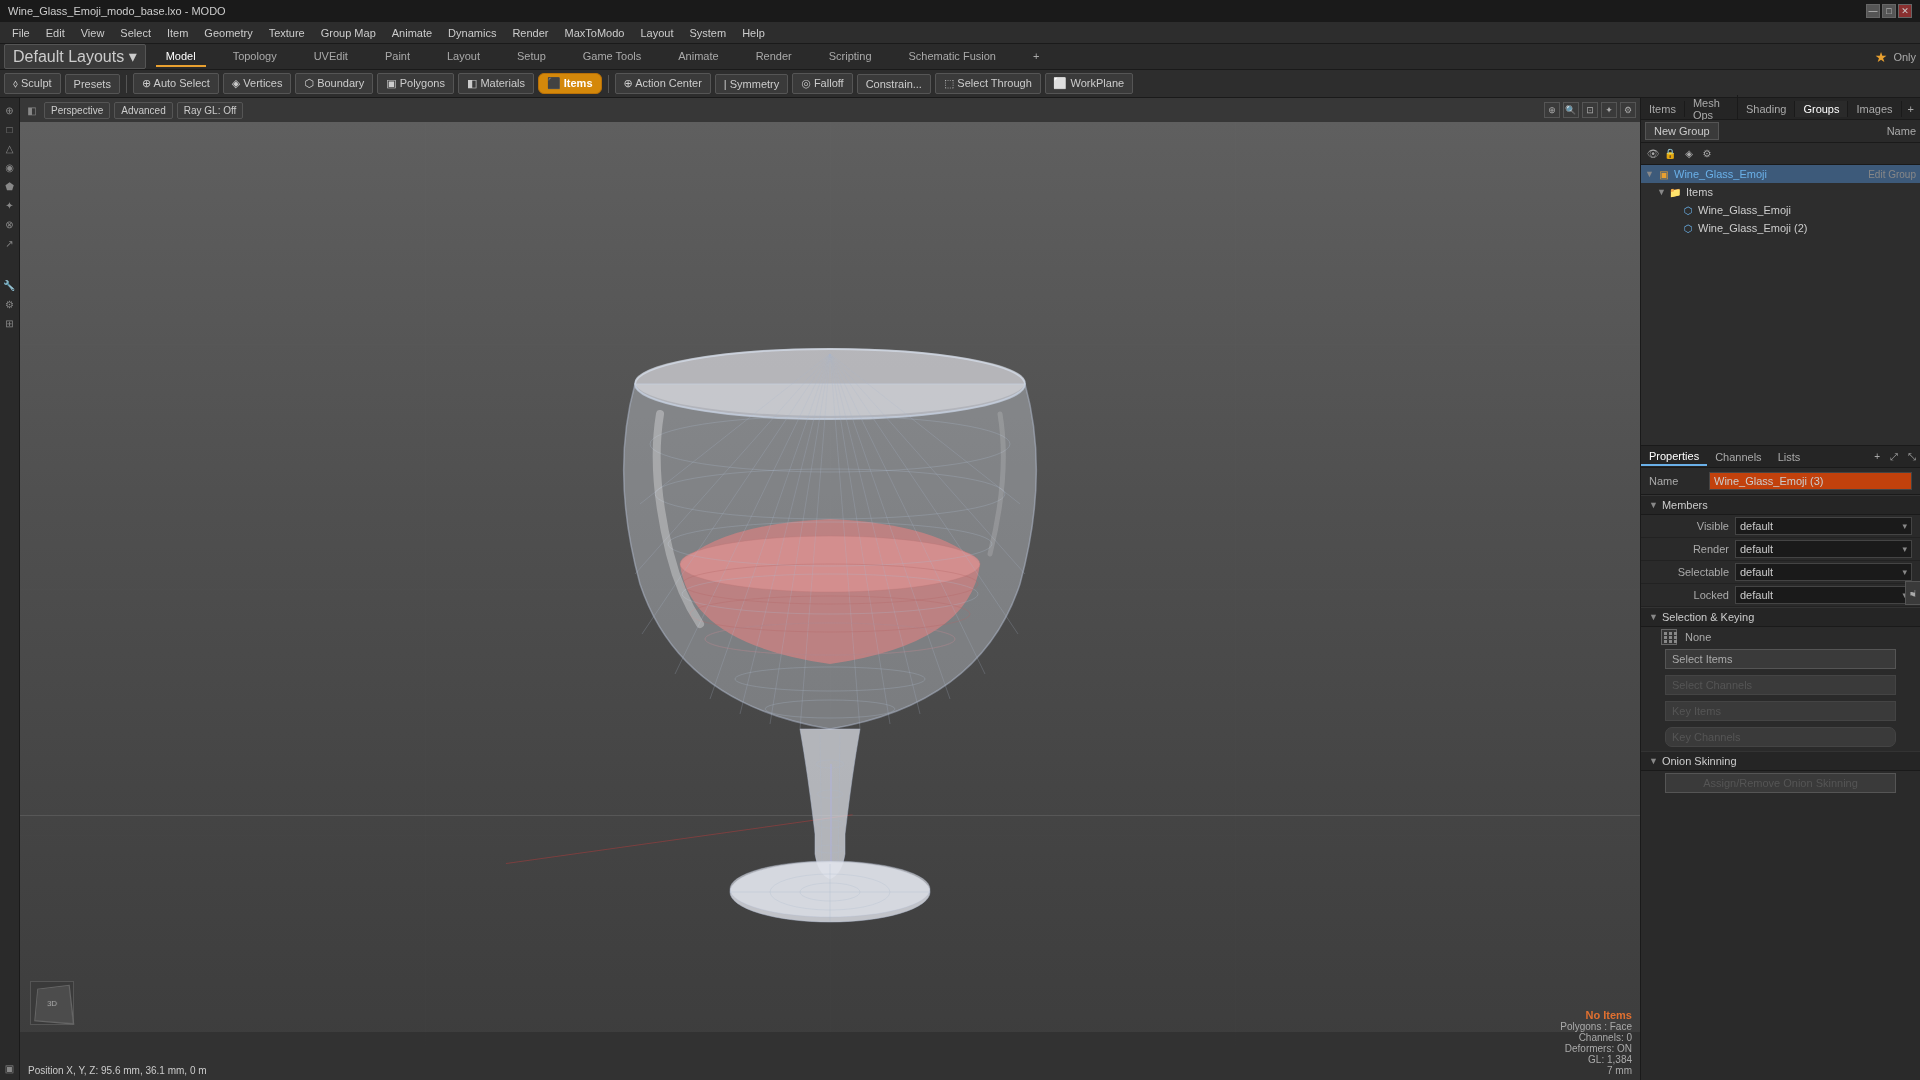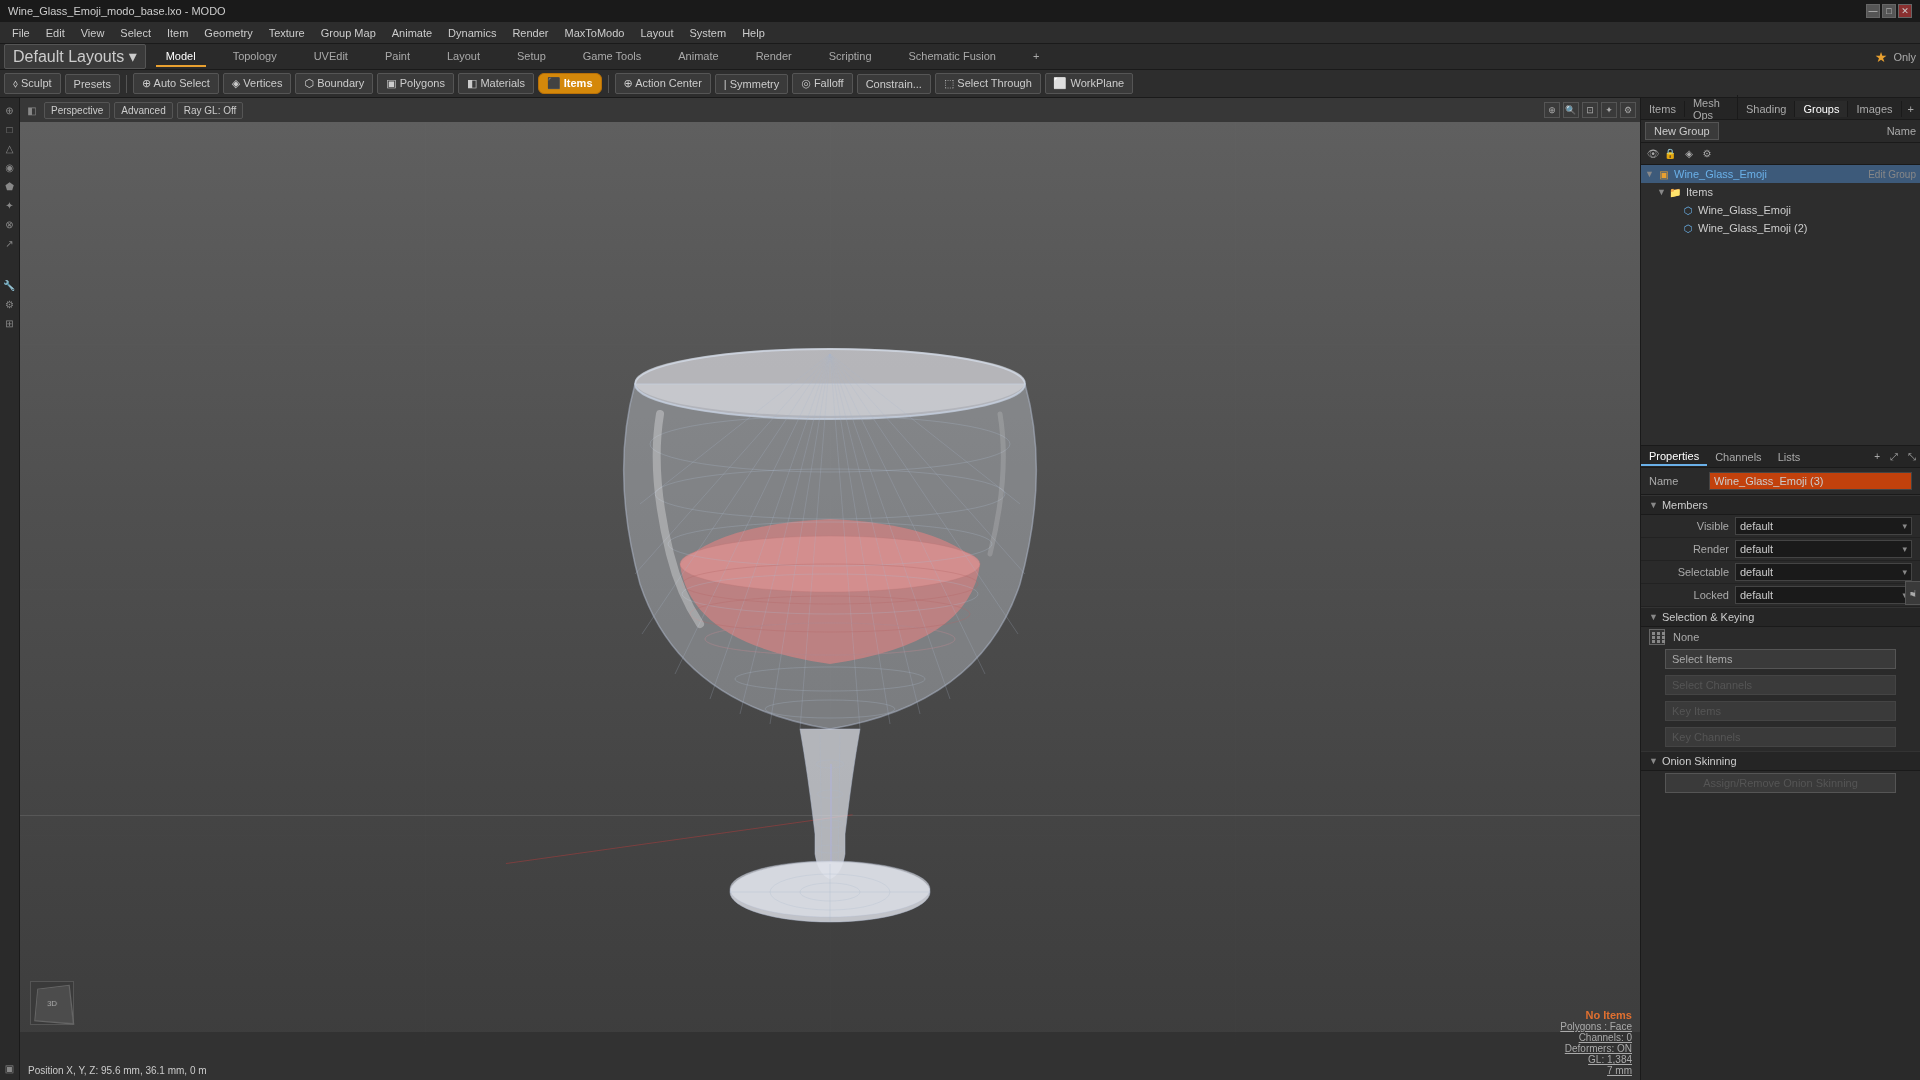--- a/index.html
+++ b/index.html
@@ -37,21 +37,21 @@
     .vp-icon { width: 16px; height: 16px; background: #3a3a3a; border: 1px solid #555; display: flex; align-items: center; justify-content: center; font-size: 9px; color: #aaa; cursor: pointer; }
 
     
     #wine-glass-container { position: absolute; top: 50%; left: 50%; transform: translate(-50%, -45%); width: 500px; height: 700px; }
 
     
     #status-bar { position: absolute; bottom: 0; left: 0; right: 0; height: 48px; background: #2d2d2daa; padding: 4px 8px; display: flex; justify-content: space-between; align-items: flex-end; }
     #status-left { color: #ccc; font-size: 10px; }
     #status-right { text-align: right; font-size: 10px; }
     .no-items { color: #e07030; font-size: 11px; font-weight: bold; }
-    .status-line { color: #aaa; text-decoration: underline; }
+    .status-line { color: #aaa; }
 
     
     #nav-cube { position: absolute; bottom: 55px; left: 10px; width: 44px; height: 44px; background: #3a3a3a; border: 1px solid #555; display: flex; align-items: center; justify-content: center; }
 
     
     #right-panel { width: 280px; background: #2a2a2a; border-left: 1px solid #1a1a1a; display: flex; flex-direction: column; }
 
     
     #items-tabs { display: flex; align-items: center; height: 22px; background: #252525; border-bottom: 1px solid #1a1a1a; }
     .items-tab { padding: 2px 8px; font-size: 11px; color: #aaa; cursor: pointer; border-right: 1px solid #1a1a1a; }
@@ -96,21 +96,21 @@
     .prop-dropdown-arrow { color: #888; font-size: 9px; }
 
     
     .prop-btn { width: 100%; padding: 3px 6px; background: #3a3a3a; border: 1px solid #555; color: #aaa; font-size: 11px; cursor: pointer; text-align: left; margin-bottom: 2px; }
     .prop-btn:disabled, .prop-btn.disabled { color: #555; border-color: #444; cursor: default; }
     .prop-btn-row { padding: 2px 24px; }
 
     .keying-icon { width: 16px; height: 16px; border: 1px solid #666; background: #333; display: inline-grid; grid-template-columns: repeat(3,4px); gap: 1px; padding: 2px; margin-right: 4px; flex-shrink: 0; }
     .keying-dot { width: 3px; height: 3px; background: #888; }
 
-    .none-row { display: flex; align-items: center; padding: 2px 8px; gap: 4px; }
+    .none-row { display: flex; align-items: center; padding: 2px 20px; gap: 4px; }
 
     
     .assign-btn { width: 100%; padding: 3px 6px; background: #3a3a3a; border: 1px solid #555; color: #555; font-size: 11px; cursor: default; text-align: center; }
 
     
     ::-webkit-scrollbar { width: 6px; }
     ::-webkit-scrollbar-track { background: #222; }
     ::-webkit-scrollbar-thumb { background: #555; }
 
     
@@ -469,21 +469,21 @@
 
       <div class="prop-btn-row">
         <button class="prop-btn disabled" style="color:#555;">Select Channels</button>
       </div>
 
       <div class="prop-btn-row">
         <button class="prop-btn disabled" style="color:#555;">Key Items</button>
       </div>
 
       <div class="prop-btn-row">
-        <button class="prop-btn disabled" style="color:#555;">Key Channels</button>
+        <button class="prop-btn disabled" style="color:#555;border-radius:7px;">Key Channels</button>
       </div>
 
       <div class="section-header">
         <span class="section-arrow">▼</span>
         <span>Onion Skinning</span>
       </div>
 
       <div class="prop-btn-row">
         <button class="assign-btn">Assign/Remove Onion Skinning</button>
       </div>

